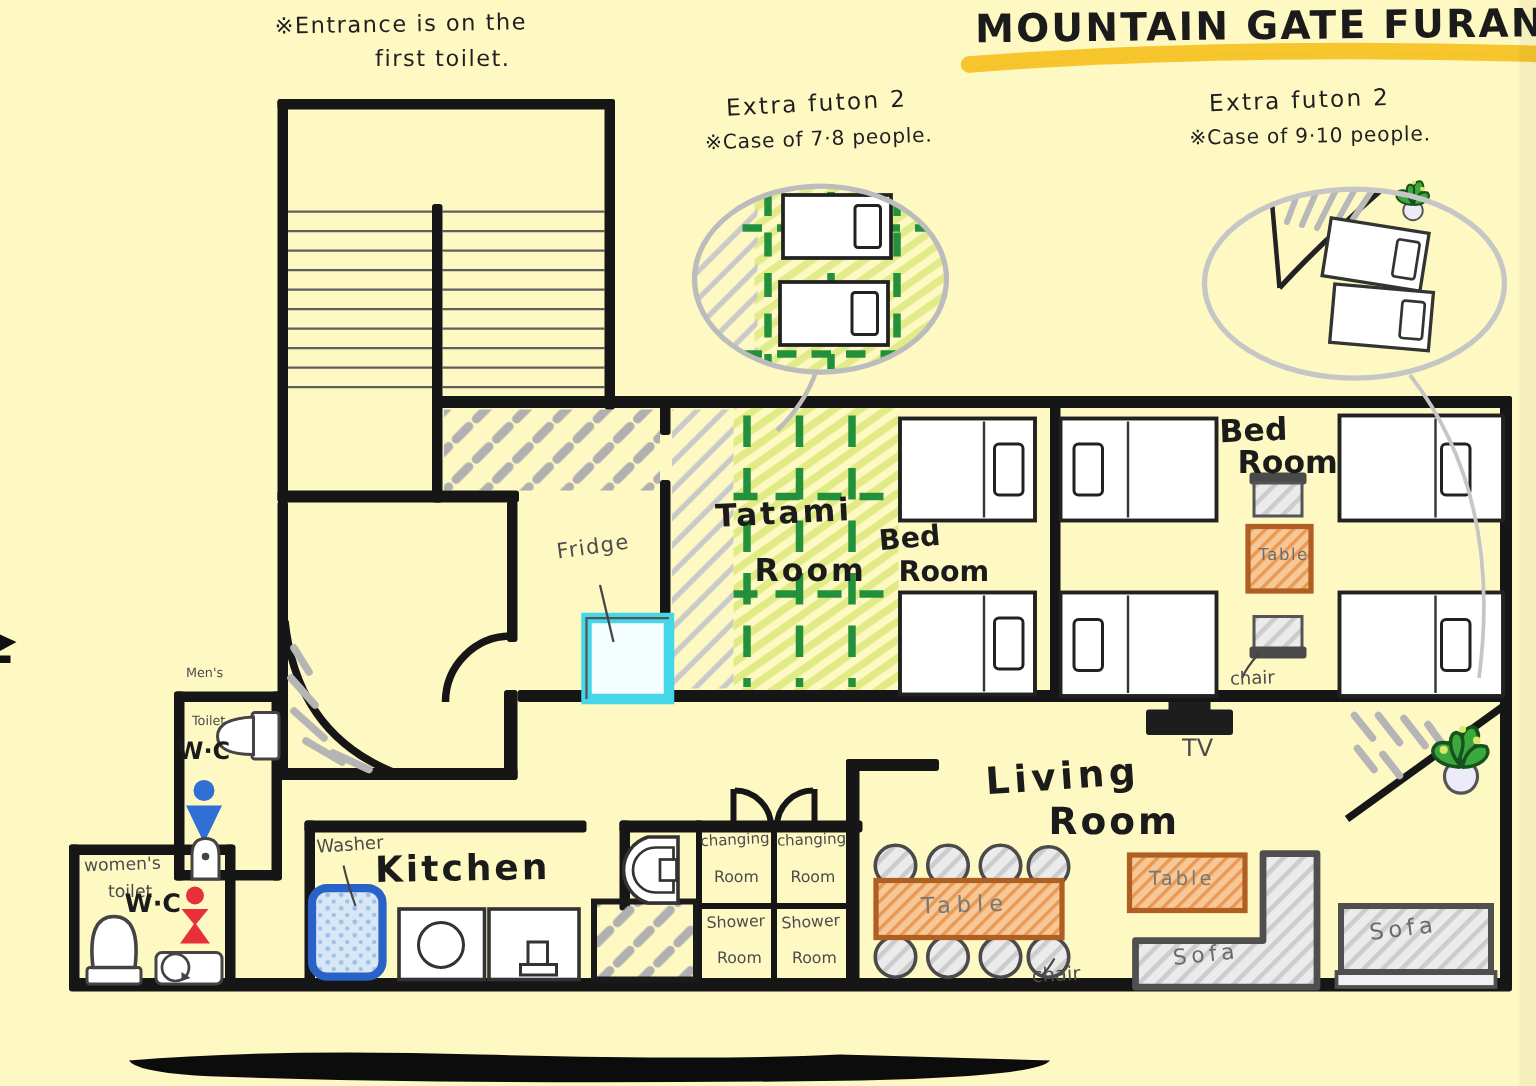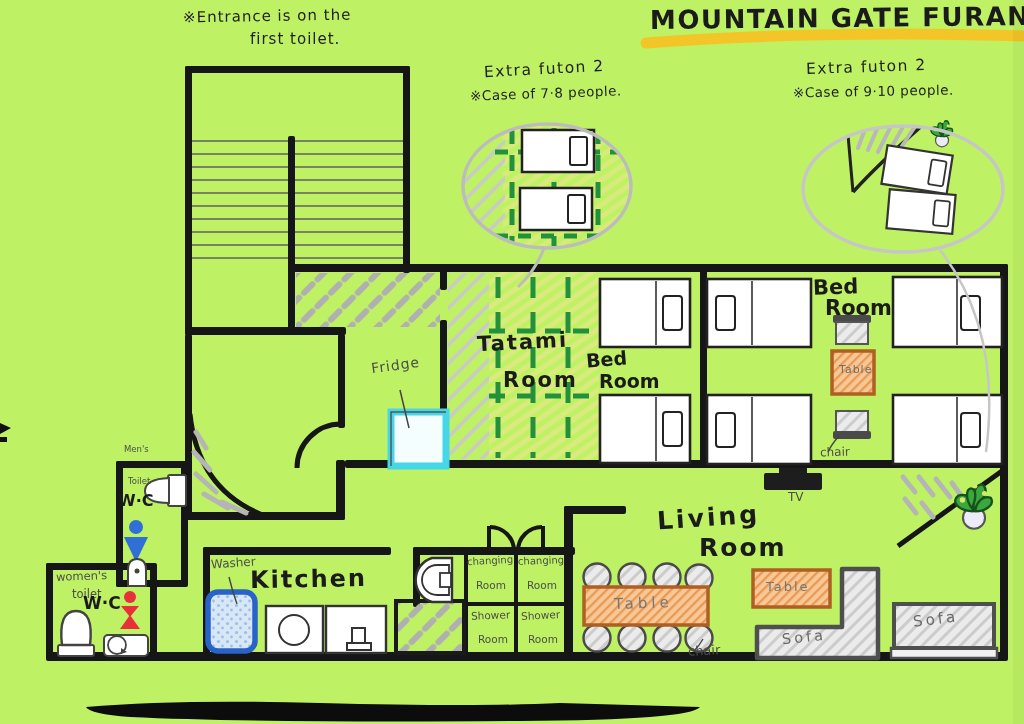--- a/index.html
+++ b/index.html
@@ -1,16 +1,16 @@
 <!DOCTYPE html>
 <html><head>
 <meta charset="utf-8">
 <style>
   html,body{margin:0;padding:0;background:#e8e8e8;}
-  #stage{position:relative;width:1024px;height:724px;background:#bef264;overflow:hidden;
+  #stage{position:relative;width:1024px;height:724px;background:#fef9c3;overflow:hidden;
          font-family:"DejaVu Sans", sans-serif;}
   svg{position:absolute;left:0;top:0;}
   .lbl{position:absolute;white-space:nowrap;line-height:1;}
   .marker{font-weight:bold;color:#1b1b1b;}
   .hand{color:#1f1f1f;font-weight:500;}
   .pencil{color:#4c4c4c;font-weight:500;}
 </style>
 </head>
 <body>
 <div id="stage">
@@ -355,21 +355,21 @@
 <div class="lbl marker" style="left:586px;top:350px;font-size:19px;transform:rotate(-5deg)">Bed</div>
 <div class="lbl marker" style="left:599px;top:372px;font-size:19px">Room</div>
 <div class="lbl marker" style="left:813px;top:277px;font-size:21px;transform:rotate(-2deg)">Bed</div>
 <div class="lbl marker" style="left:825px;top:298px;font-size:21px">Room</div>
 <div class="lbl marker" style="left:657px;top:505px;font-size:25px;letter-spacing:3px;transform:rotate(-4deg)">Living</div>
 <div class="lbl marker" style="left:699px;top:535px;font-size:25px;letter-spacing:2px">Room</div>
 <div class="lbl marker" style="left:250px;top:567px;font-size:24px;letter-spacing:2px;transform:rotate(-1deg)">Kitchen</div>
 
 <div class="lbl pencil" style="left:371px;top:358px;font-size:14px;letter-spacing:1px;transform:rotate(-8deg)">Fridge</div>
 <div class="lbl pencil" style="left:211px;top:557px;font-size:12px;transform:rotate(-4deg)">Washer</div>
-<div class="lbl pencil" style="left:788px;top:491px;font-size:12px">TV</div>
+<div class="lbl pencil" style="left:788px;top:491px;font-size:16px">TV</div>
 
 <div class="lbl pencil" style="left:124px;top:445px;font-size:8.5px">Men's</div>
 <div class="lbl pencil" style="left:128px;top:477px;font-size:8.5px">Toilet</div>
 <div class="lbl marker" style="left:118px;top:493px;font-size:16px">W·C</div>
 <div class="lbl pencil" style="left:56px;top:571px;font-size:11.5px;transform:rotate(-2deg)">women's</div>
 <div class="lbl pencil" style="left:72px;top:589px;font-size:11.5px">toilet</div>
 <div class="lbl marker" style="left:83px;top:595px;font-size:17px">W·C</div>
 
 <div class="lbl pencil" style="left:467px;top:556px;font-size:10px;transform:rotate(-3deg)">changing</div>
 <div class="lbl pencil" style="left:476px;top:580px;font-size:10.5px">Room</div>

